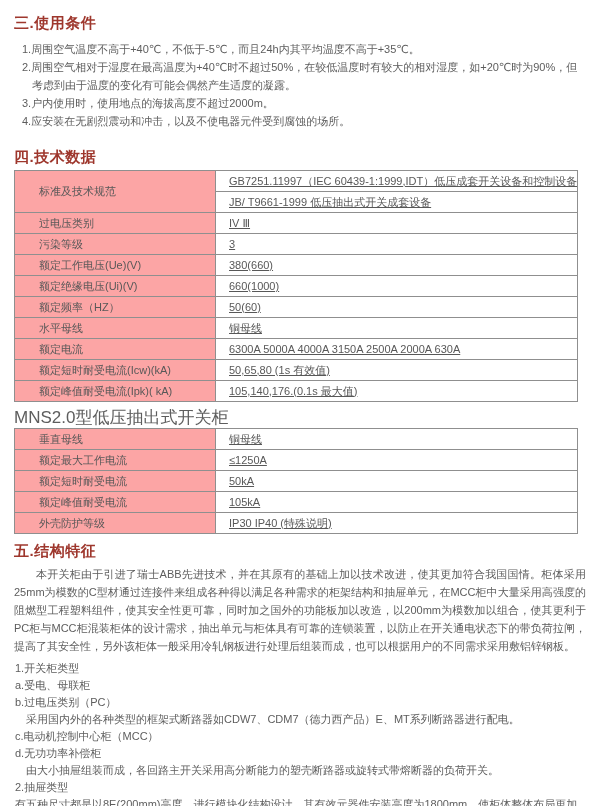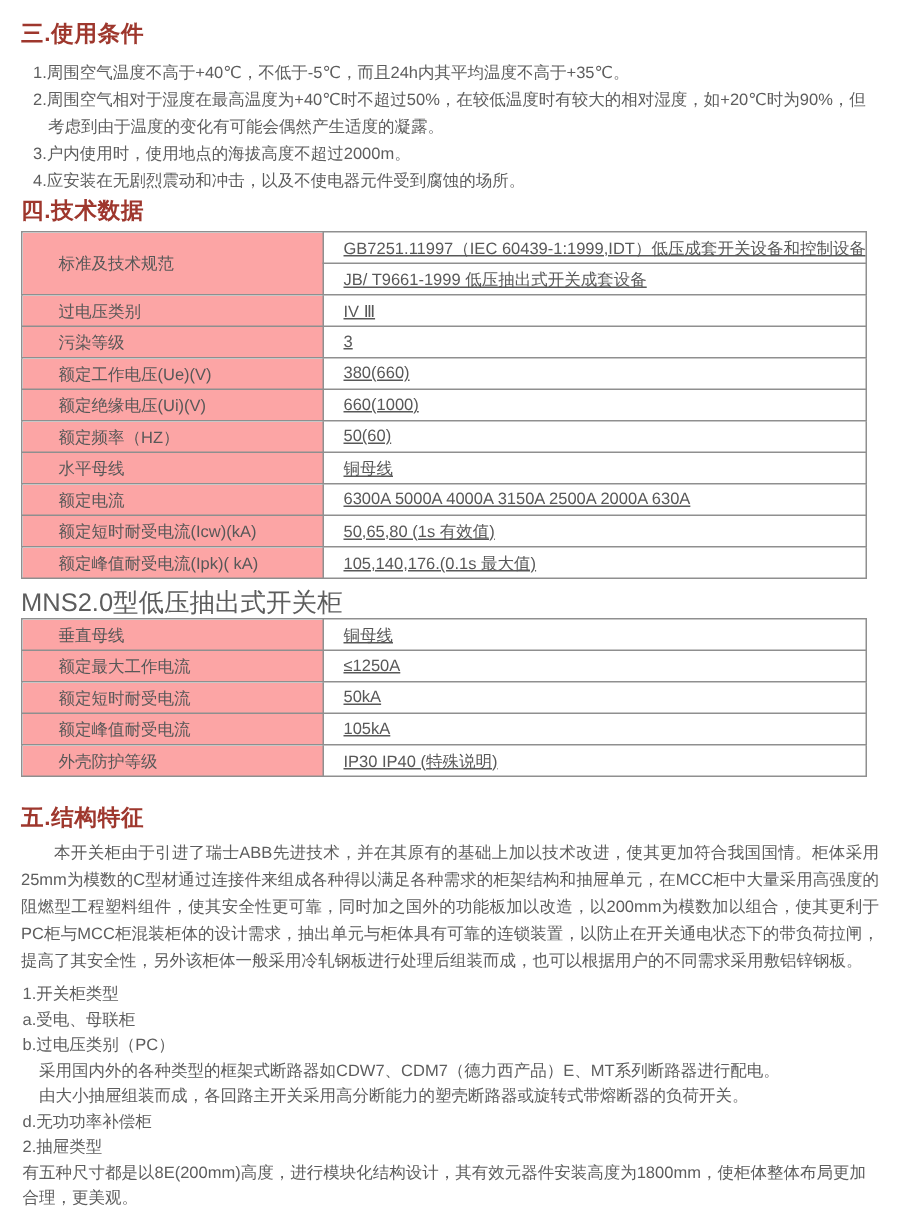--- a/index.html
+++ b/index.html
@@ -45,31 +45,31 @@
     white-space: nowrap;
     overflow: hidden;
   }
   .spec-table td.lbl {
     background: #fca5a5;
     padding-left: 24px;
   }
   .spec-table td.val { padding-left: 13px; text-decoration: underline; }
   col.c-lbl { width: 201px; }
 
-  .tech-heading { margin-top: 2px; }
+  .tech-heading { margin-top: 18px; }
 
   .subtable-caption {
     margin-top: 9px;
     font-size: 17px;
     color: #5d5d5d;
     line-height: 13px;
   }
   .mns-table { margin-top: 4px; }
 
-  .struct-heading { margin-top: 19px; }
+  .struct-heading { margin-top: 8px; }
 
   .struct-para {
     margin-top: 6px;
     font-size: 11px;
     color: #5d5d5d;
     line-height: 18px;
     text-indent: 22px;
     text-align: justify;
   }
 
@@ -181,19 +181,20 @@
 
   <div class="sec-heading struct-heading">五.结构特征</div>
 
   <div class="struct-para">本开关柜由于引进了瑞士ABB先进技术，并在其原有的基础上加以技术改进，使其更加符合我国国情。柜体采用25mm为模数的C型材通过连接件来组成各种得以满足各种需求的柜架结构和抽屉单元，在MCC柜中大量采用高强度的阻燃型工程塑料组件，使其安全性更可靠，同时加之国外的功能板加以改造，以200mm为模数加以组合，使其更利于PC柜与MCC柜混装柜体的设计需求，抽出单元与柜体具有可靠的连锁装置，以防止在开关通电状态下的带负荷拉闸，提高了其安全性，另外该柜体一般采用冷轧钢板进行处理后组装而成，也可以根据用户的不同需求采用敷铝锌钢板。</div>
 
   <div class="feat-list">
     <div class="feat-item">1.开关柜类型</div>
     <div class="feat-item">a.受电、母联柜</div>
     <div class="feat-item">b.过电压类别（PC）</div>
     <div class="feat-item ind">采用国内外的各种类型的框架式断路器如CDW7、CDM7（德力西产品）E、MT系列断路器进行配电。</div>
+    <div class="feat-item">c.电动机控制中心柜（MCC）</div>
+    <div class="feat-item">d.无功功率补偿柜</div>
     <div class="feat-item ind">由大小抽屉组装而成，各回路主开关采用高分断能力的塑壳断路器或旋转式带熔断器的负荷开关。</div>
-    <div class="feat-item">d.无功功率补偿柜</div>
     <div class="feat-item">2.抽屉类型</div>
     <div class="feat-item">有五种尺寸都是以8E(200mm)高度，进行模块化结构设计，其有效元器件安装高度为1800mm，使柜体整体布局更加合理，更美观。</div>
   </div>
 
 </div>
 
 </body></html>

